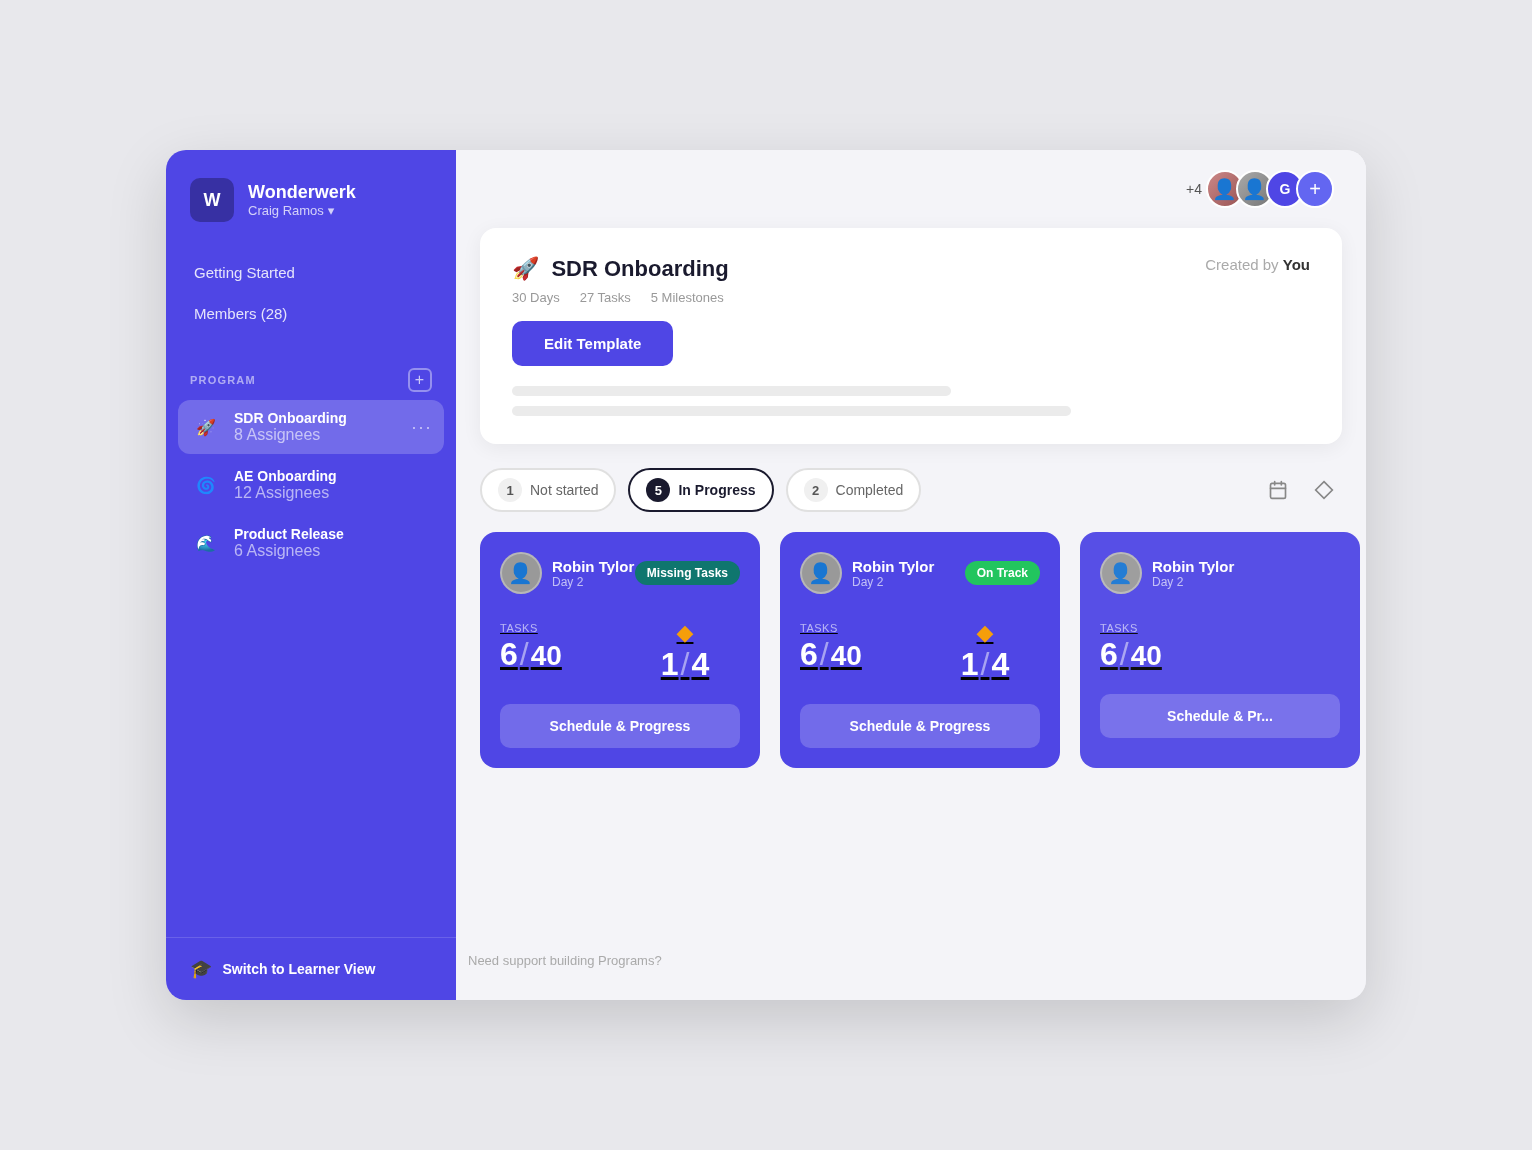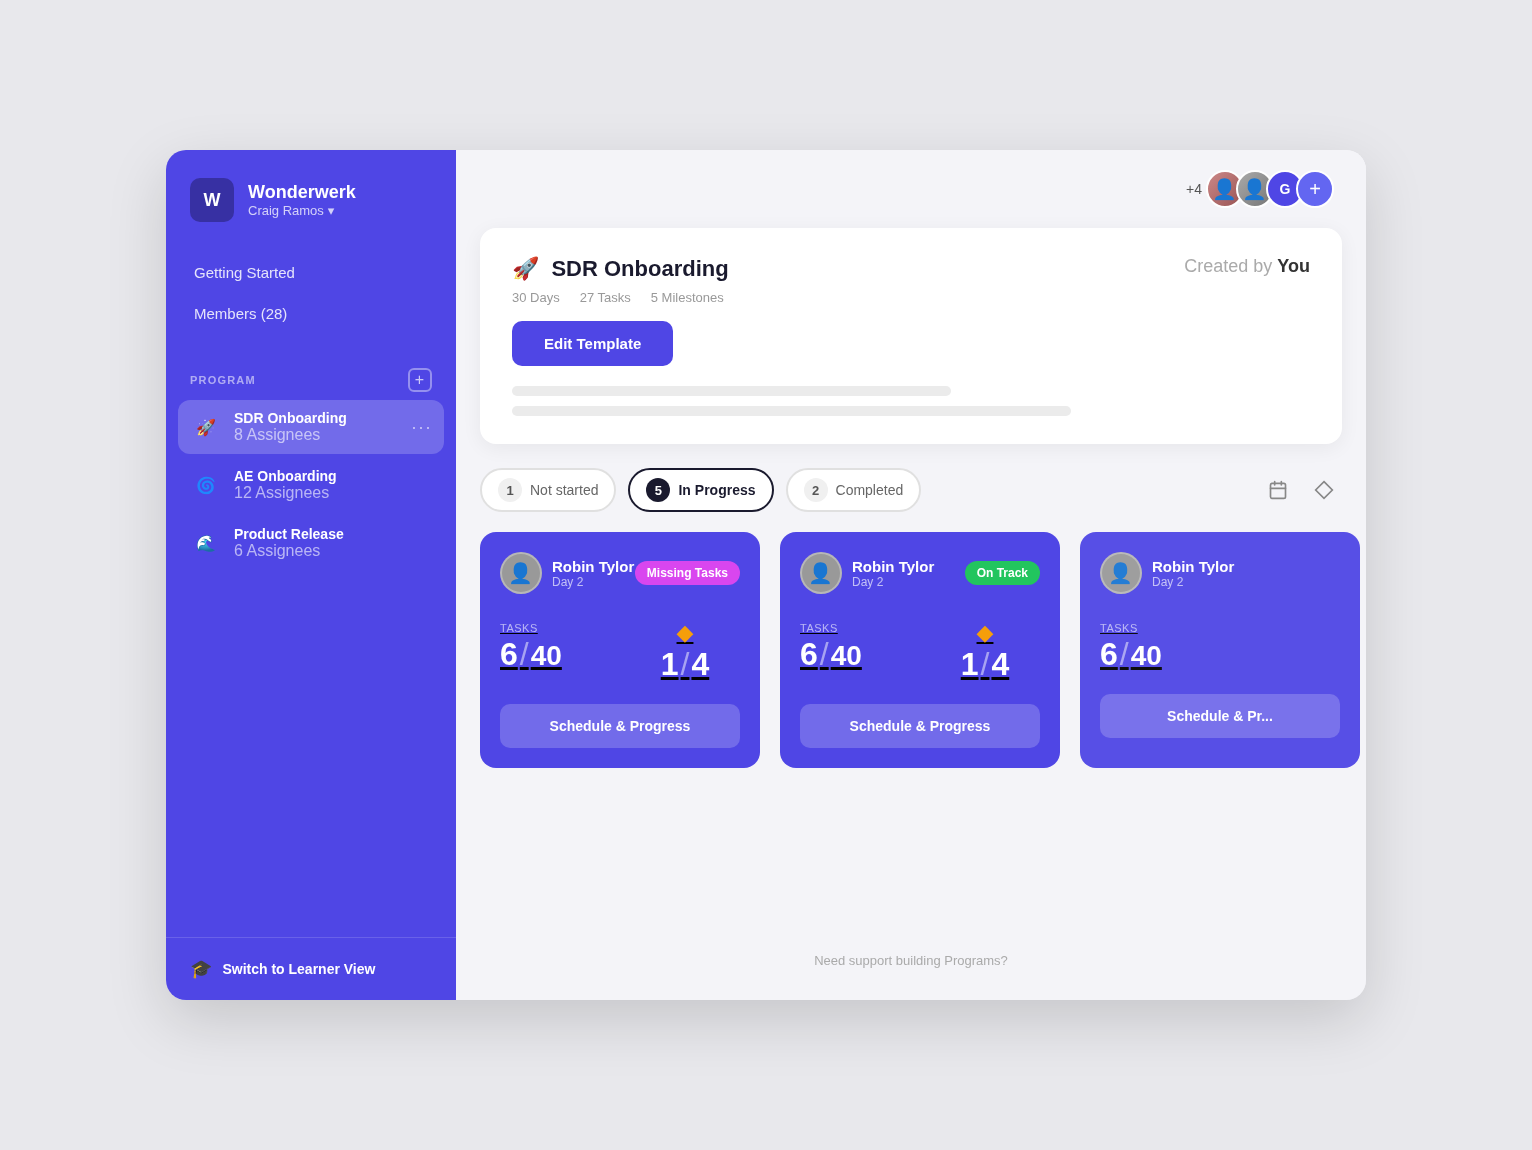--- a/index.html
+++ b/index.html
@@ -238,21 +238,21 @@
     }
     .template-meta {
       display: flex;
       gap: 20px;
       color: #999;
       font-size: 13px;
     }
     .template-meta span { font-weight: 500; }
     .created-by {
       color: #aaa;
-      font-size: 18px;
+      font-size: 15px;
     }
     .created-by strong { color: #333; }
     .edit-template-btn {
       background: #4f46e5;
       color: white;
       border: none;
       padding: 14px 32px;
       border-radius: 10px;
       font-size: 15px;
       font-weight: 600;
@@ -380,21 +380,21 @@
     .card-user-day {
       color: rgba(255,255,255,0.65);
       font-size: 12px;
     }
     .card-badge {
       padding: 5px 12px;
       border-radius: 20px;
       font-size: 12px;
       font-weight: 700;
     }
-    .badge-missing { background: #d946ef; color: white; }
+    .badge-missing { background: #0f766e; color: white; }
     .badge-ontrack { background: #22c55e; color: white; }
 
     .card-stats {
       display: flex;
       gap: 20px;
       margin-bottom: 16px;
       padding: 8px 0;
     }
     .stat-block { flex: 1; text-decoration: underline; }
     .stat-label {
@@ -451,22 +451,21 @@
       border-radius: 10px;
       font-size: 14px;
       font-weight: 600;
       cursor: pointer;
       text-align: center;
     }
 
     
     .main-footer {
       margin-top: auto;
-      padding: 20px 0 28px;
-      text-align: center;
+      padding: 20px 12px 28px;
     }
     .footer-support {
       color: #aaa;
       font-size: 13px;
       margin-bottom: 4px;
     }
     .footer-contact {
       color: #aaa;
       font-size: 13px;
     }

